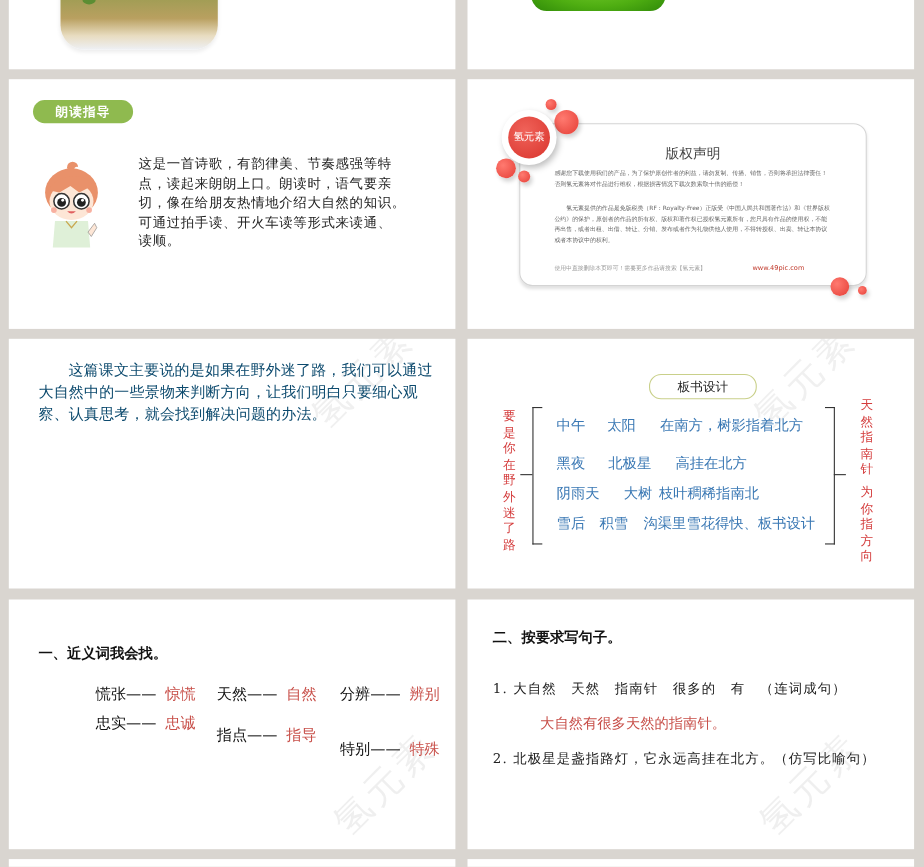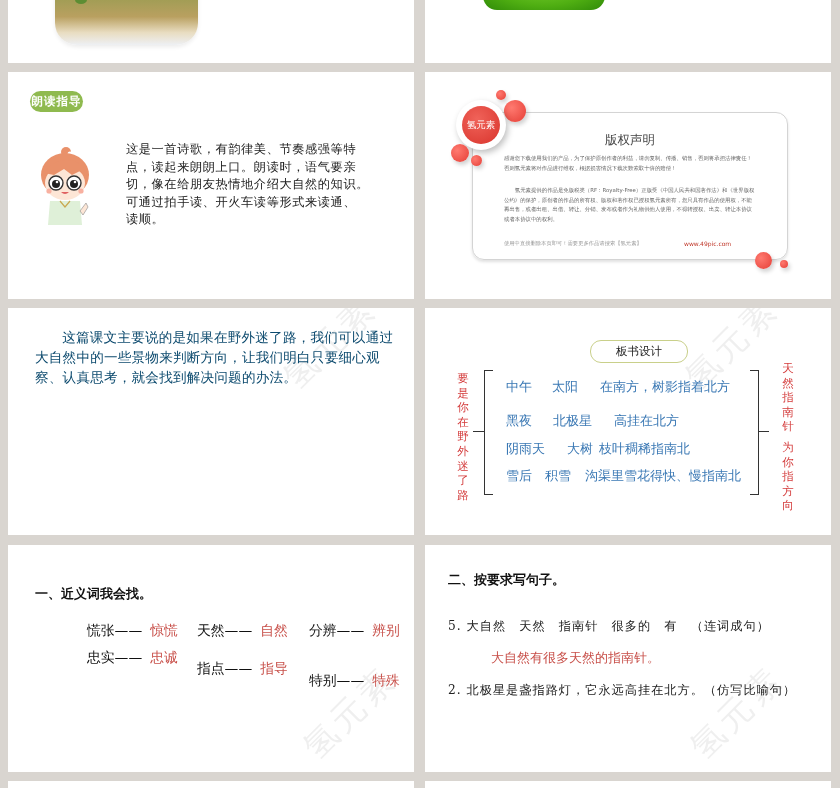--- a/index.html
+++ b/index.html
@@ -27,21 +27,21 @@
   }
   .img-bowl .fl { position:absolute; border-radius:50%; }
   .img-grass {
     position:absolute; left:58px; top:-30px; width:122px; height:40px;
     border-radius:0 0 14px 14px;
     background:radial-gradient(ellipse at 50% 30%,#7dd232 0%,#4fae12 60%,#2f8a08 100%);
   }
 
   
   .pill-green {
-    position:absolute; left:22px; top:19px; width:53px; height:21px;
+    position:absolute; left:22px; top:19px; width:91px; height:21px;
     border-radius:11px; background:#8fba4f; color:#fff;
     font-size:11.5px; font-weight:bold; text-align:center; line-height:21px;
     letter-spacing:1px;
   }
   .girl { position:absolute; left:26px; top:73px; width:62px; height:82px; }
   .poem {
     position:absolute; left:118px; top:69px; width:272px;
     font-family:"DejaVu Serif", serif; font-size:12.2px; line-height:17.6px;
     color:#222; letter-spacing:0.6px;
   }
@@ -201,21 +201,21 @@
     <span style="left:108px">高挂在北方</span>
   </div>
   <div class="brow" style="left:81px; top:132px;">
     <span style="left:0">阴雨天</span>
     <span style="left:61px">大树</span>
     <span style="left:93px">枝叶稠稀指南北</span>
   </div>
   <div class="brow" style="left:81px; top:159px;">
     <span style="left:0">雪后</span>
     <span style="left:39px">积雪</span>
-    <span style="left:79px">沟渠里雪花得快、慢指南北</span>
+    <span style="left:79px">沟渠里雪花得快、板书设计</span>
   </div>
 
   <div class="bracket-r"></div>
   <div class="tick-r"></div>
   <div class="vtext" style="left:356px; top:53px;">
     <div>天</div>
     <div>然</div>
     <div>指</div>
     <div>南</div>
     <div>针</div>
@@ -247,19 +247,19 @@
     <span class="w">指点——</span><span class="a">指导</span>
   </div>
   <div class="syn" style="left:253px; top:127px;text-align:right;">
     <span class="w">特别——</span><span class="a">特殊</span>
   </div>
 </div>
 
 <div class="slide" style="left:425px; top:545px; width:406px; height:227px;">
   <div class="wm" style="left:255px; top:145px;">氢元素</div>
   <div class="q-title" style="left:23px; top:26px;">二、按要求写句子。</div>
-  <div class="s8-line" style="left:23px; top:73px;">5. 大自然　天然　指南针　很多的　有　（连词成句）</div>
+  <div class="s8-line" style="left:23px; top:73px;">1. 大自然　天然　指南针　很多的　有　（连词成句）</div>
   <div class="s8-ans" style="left:66px; top:104px;">大自然有很多天然的指南针。</div>
   <div class="s8-line" style="left:23px; top:137px;">2. 北极星是盏指路灯，它永远高挂在北方。（仿写比喻句）</div>
 </div>
 
 <div class="slide" style="left:8px; top:781px; width:406px; height:20px;"></div>
 <div class="slide" style="left:425px; top:781px; width:406px; height:20px;"></div>
 
 </body></html>

